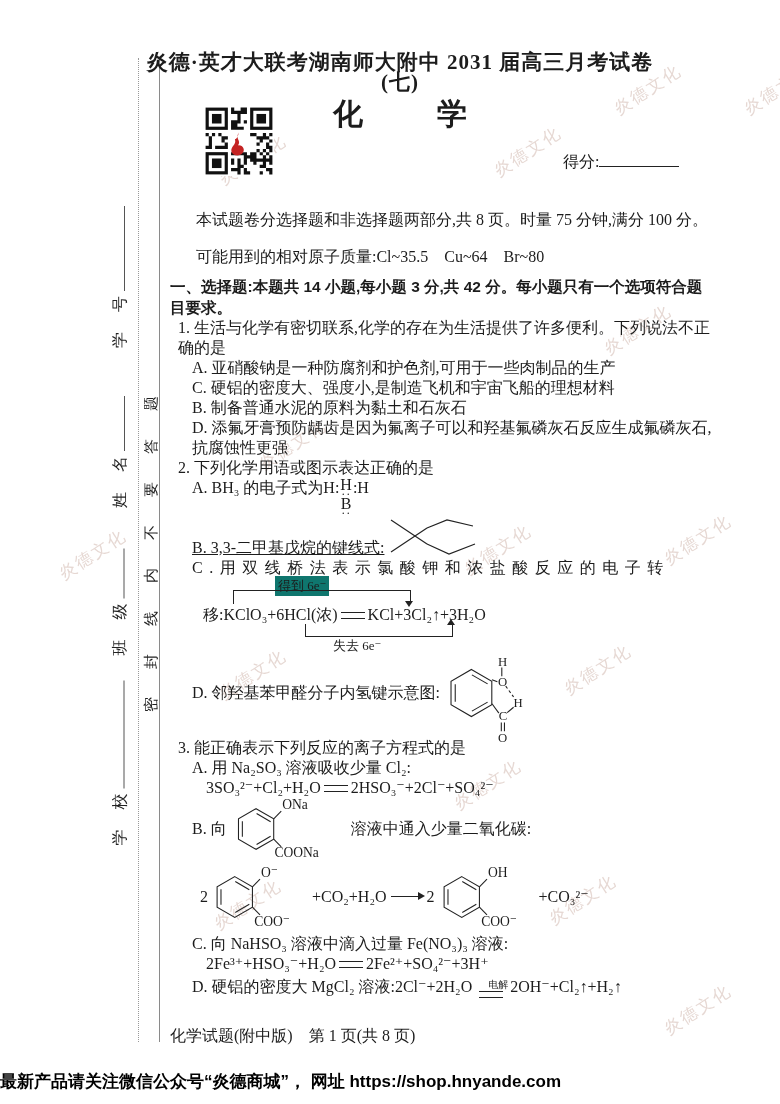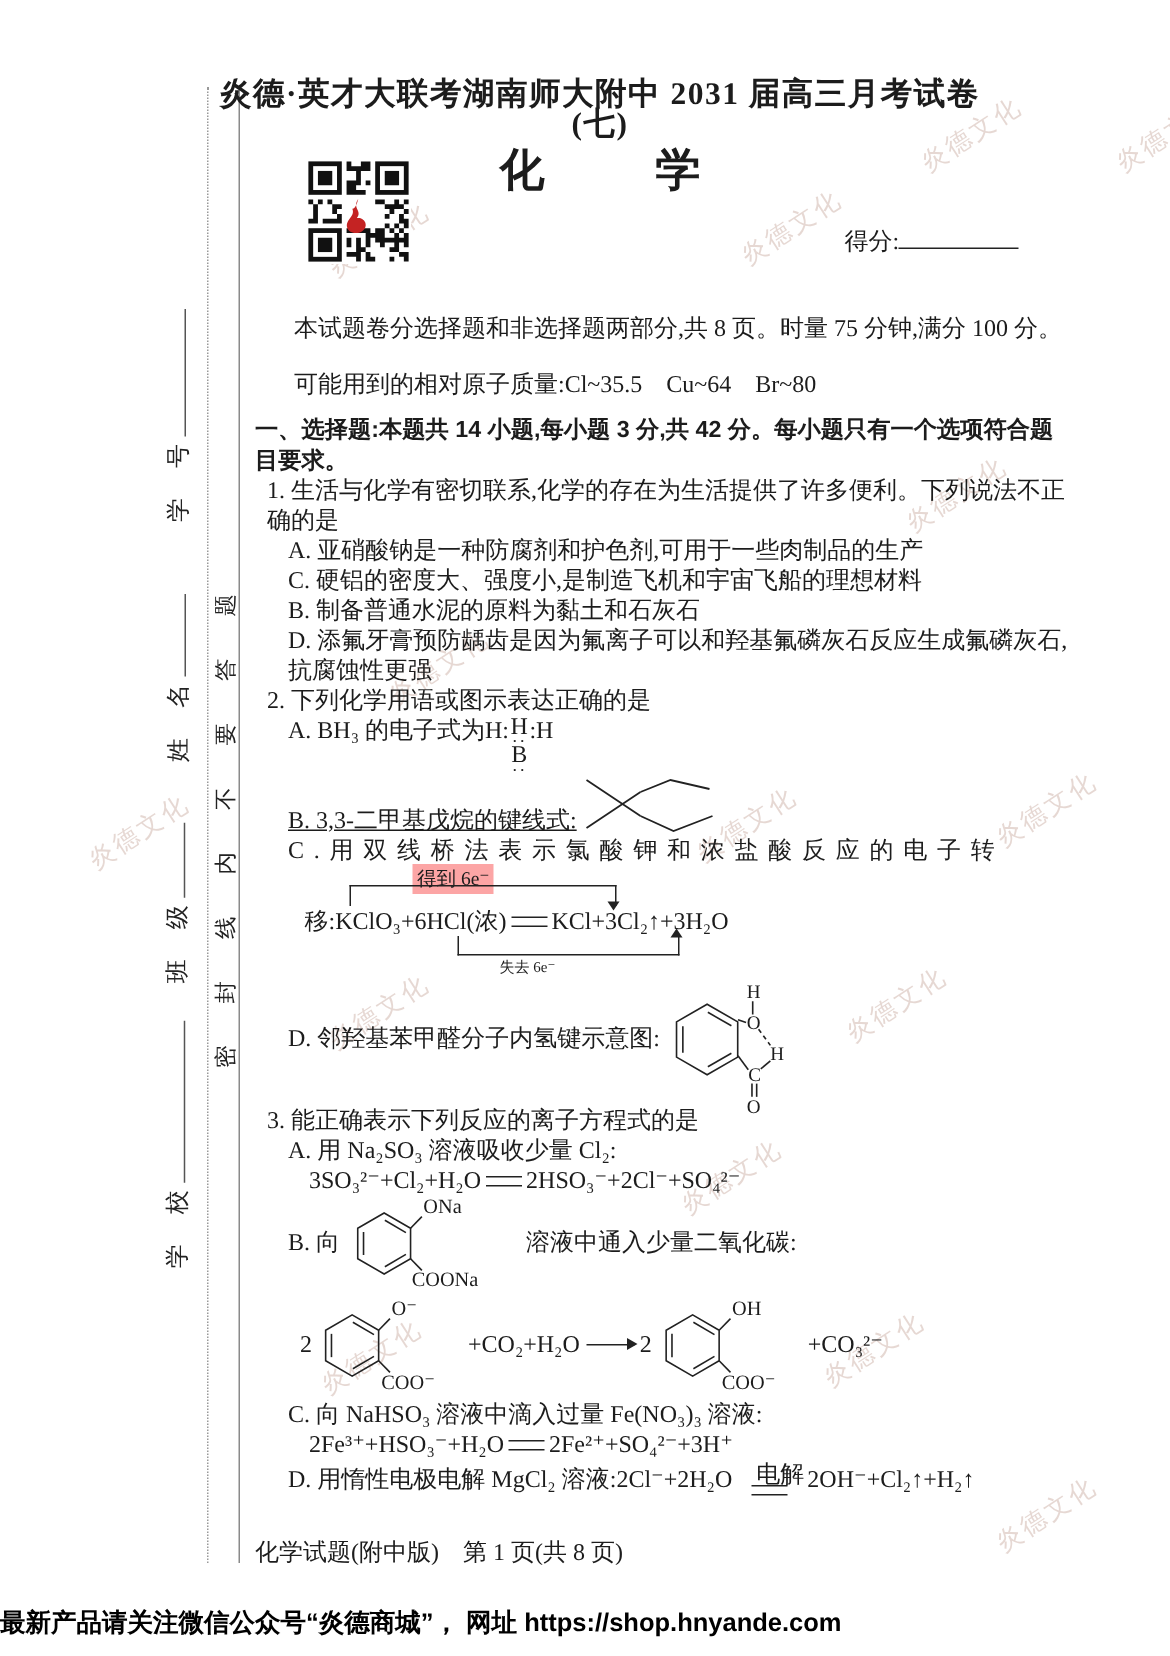--- a/index.html
+++ b/index.html
@@ -37,40 +37,40 @@
   .opt{padding-left:22px;}
   .eqline{padding-left:36px;}
   
   .dl{display:inline-block;width:24px;height:5px;border-top:1.4px solid #222;
       border-bottom:1.4px solid #222;vertical-align:middle;margin:0 3px 2px 3px;}
   .arrow{display:inline-block;width:32px;height:0;border-top:1.4px solid #222;
          position:relative;vertical-align:middle;margin:0 4px 2px 4px;}
   .arrow::after{content:"";position:absolute;right:-2px;top:-4.6px;
         border-top:4px solid transparent;border-bottom:4px solid transparent;border-left:7px solid #222;}
   .over-eq{display:inline-flex;flex-direction:column;align-items:center;vertical-align:middle;margin:0 2px;}
-  .over-eq .lbl{font-size:16px;line-height:12px;margin-left:14px;}
+  .over-eq .lbl{font-size:10px;line-height:12px;margin-left:14px;}
   
   .q2a{height:48px;display:flex;align-items:flex-start;}
   .lw-stack{display:inline-flex;flex-direction:column;align-items:center;
             line-height:12px;margin:0 1px;position:relative;top:1px;}
   .lw-dots{font-size:12px;line-height:7px;letter-spacing:1px;}
   .flexrow{display:flex;align-items:flex-end;text-decoration:underline;}
   
   .bridge{position:relative;height:70px;margin-left:33px;width:480px;}
-  .b-gain{position:absolute;left:72px;top:-2px;font-size:13px;background:#fca5a5;padding:0 3px;}
+  .b-gain{position:absolute;left:72px;top:-2px;font-size:13px;background:#0f766e;padding:0 3px;}
   .b-top{position:absolute;left:30px;top:12px;width:176px;height:13px;
          border-top:1px solid #222;border-left:1px solid #222;border-right:1px solid #222;}
   .b-arr-dn{position:absolute;left:202px;top:23px;border-left:4px solid transparent;
             border-right:4px solid transparent;border-top:6px solid #222;}
   .b-eq{position:absolute;left:0;top:27px;}
   .b-bot{position:absolute;left:102px;top:46px;width:146px;height:12px;
          border-bottom:1px solid #222;border-left:1px solid #222;border-right:1px solid #222;}
   .b-arr-up{position:absolute;left:244px;top:41px;border-left:4px solid transparent;
             border-right:4px solid transparent;border-bottom:6px solid #222;}
-  .b-lose{position:absolute;left:130px;top:58px;font-size:10px;}
+  .b-lose{position:absolute;left:130px;top:58px;font-size:13px;}
   
   svg text{font-family:"Liberation Serif","DejaVu Serif",serif;fill:#1c1c1c;}
   .struct{flex:0 0 auto;}
   .q2d-row{display:flex;align-items:center;height:90px;}
   .q3b-row{display:flex;align-items:center;height:62px;}
   .q3b-eq{display:flex;align-items:center;height:74px;padding-left:30px;}
   
   .page-footer{position:absolute;left:170px;top:1026px;width:470px;text-align:left;font-size:16px;}
   .promo{position:absolute;left:0;top:1072px;width:780px;
          font-family:"Liberation Sans","DejaVu Sans",sans-serif;font-weight:bold;font-size:17px;color:#000;}
@@ -269,21 +269,21 @@
     </svg>
     <span>+CO₃²⁻</span>
   </div>
 
   <div class="opt">C. 向 NaHSO₃ 溶液中滴入过量 Fe(NO₃)₃ 溶液:</div>
   <div class="eqline">
     <span>2Fe³⁺+HSO₃⁻+H₂O</span><span class="dl"></span><span>2Fe²⁺+SO₄²⁻+3H⁺</span>
   </div>
 
   <div class="opt" style="margin-top:3px">
-    <span>D. 用惰性电极电解 MgCl₂ 溶液:2Cl⁻+2H₂O</span><span class="over-eq">
+    <span>D. 硬铝的密度大 MgCl₂ 溶液:2Cl⁻+2H₂O</span><span class="over-eq">
         <span class="lbl">电解</span>
         <span class="dl" style="margin:0"></span>
       </span><span>2OH⁻+Cl₂↑+H₂↑</span>
   </div>
 
 </div>
 
 <div class="page-footer">化学试题(附中版)　第 1 页(共 8 页)</div>
 <div class="promo">最新产品请关注微信公众号“炎德商城”， 网址 https://shop.hnyande.com</div>
 

